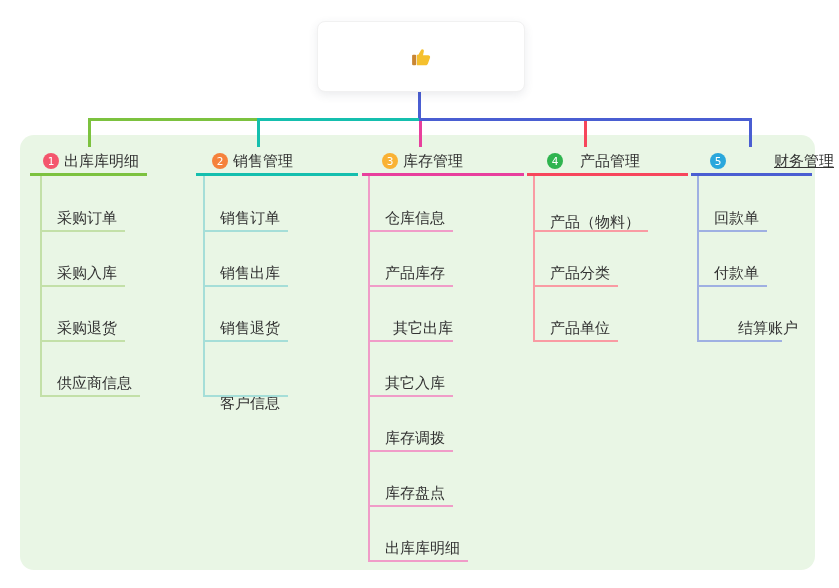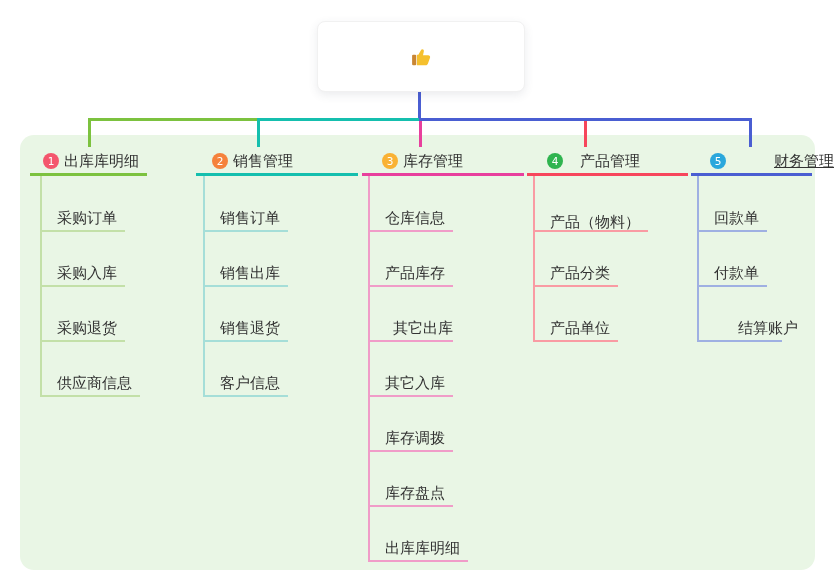--- a/index.html
+++ b/index.html
@@ -61,21 +61,21 @@
     <div class="badge" style="left: 212px; top: 153px; background: rgb(245, 130, 60);">2</div>
     <div class="h-label" style="left: 233px; top: 152px;">销售管理</div>
     <div class="line" style="left: 196px; top: 173px; width: 162px; height: 3px; background: rgb(21, 191, 174);"></div>
     <div class="line" style="left: 203px; top: 176px; width: 2px; height: 221px; background: rgb(165, 222, 216);"></div>
     <div class="sub-label" style="left: 220px; top: 209px;">销售订单</div>
     <div class="line" style="left: 203px; top: 230px; width: 85px; height: 2px; background: rgb(165, 222, 216);"></div>
     <div class="sub-label" style="left: 220px; top: 264px;">销售出库</div>
     <div class="line" style="left: 203px; top: 285px; width: 85px; height: 2px; background: rgb(165, 222, 216);"></div>
     <div class="sub-label" style="left: 220px; top: 319px;">销售退货</div>
     <div class="line" style="left: 203px; top: 340px; width: 85px; height: 2px; background: rgb(165, 222, 216);"></div>
-    <div class="sub-label" style="left: 220px; top: 374px;">客户信息</div>
+    <div class="sub-label" style="left: 220px; top: 394px;">客户信息</div>
     <div class="line" style="left: 203px; top: 395px; width: 85px; height: 2px; background: rgb(165, 222, 216);"></div>
     <div class="badge" style="left: 382px; top: 153px; background: rgb(249, 178, 52);">3</div>
     <div class="h-label" style="left: 403px; top: 152px;">库存管理</div>
     <div class="line" style="left: 362px; top: 173px; width: 162px; height: 3px; background: rgb(232, 63, 157);"></div>
     <div class="line" style="left: 368px; top: 176px; width: 2px; height: 386px; background: rgb(240, 156, 200);"></div>
     <div class="sub-label" style="left: 385px; top: 209px;">仓库信息</div>
     <div class="line" style="left: 368px; top: 230px; width: 85px; height: 2px; background: rgb(240, 156, 200);"></div>
     <div class="sub-label" style="left: 385px; top: 264px;">产品库存</div>
     <div class="line" style="left: 368px; top: 285px; width: 85px; height: 2px; background: rgb(240, 156, 200);"></div>
     <div class="sub-label" style="left: 385px; top: 319px; margin-left: 8px;">其它出库</div>

